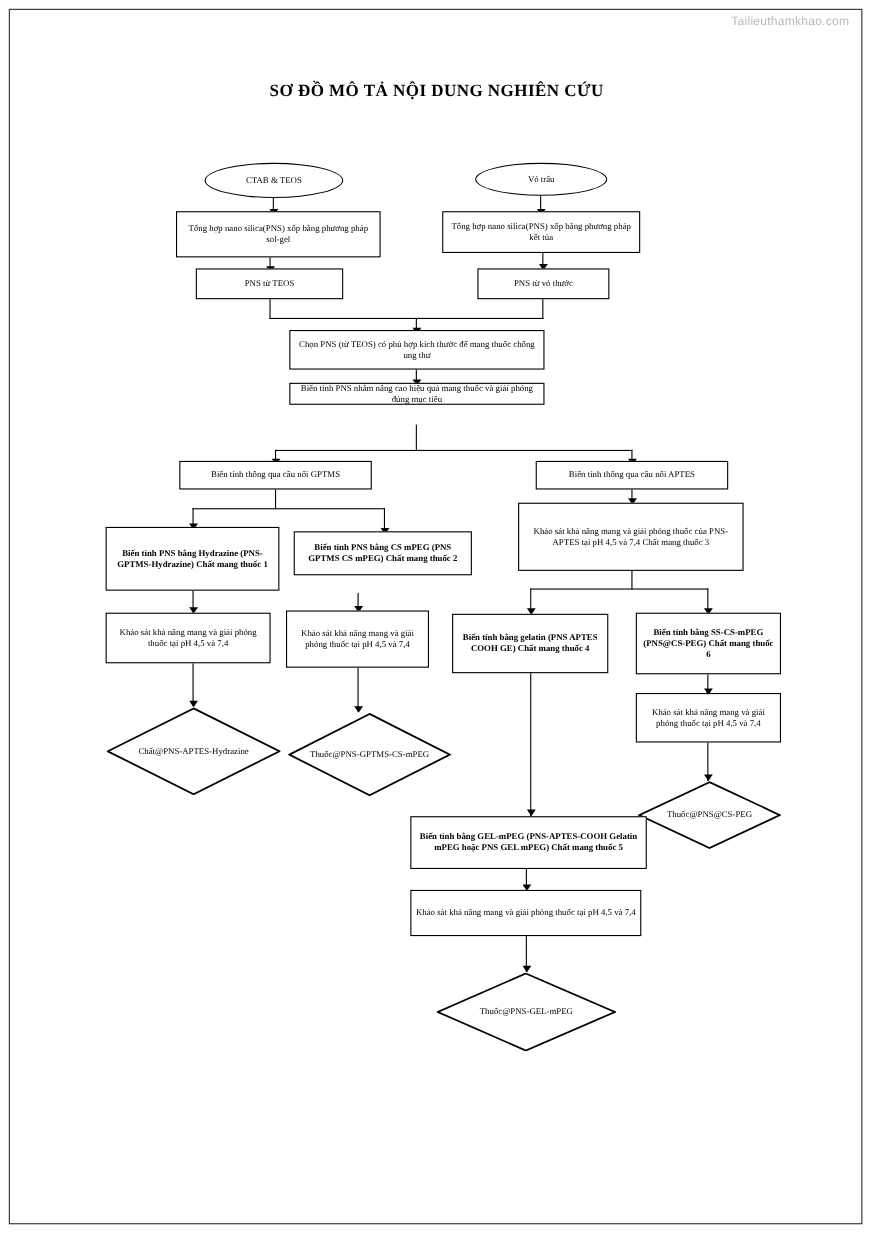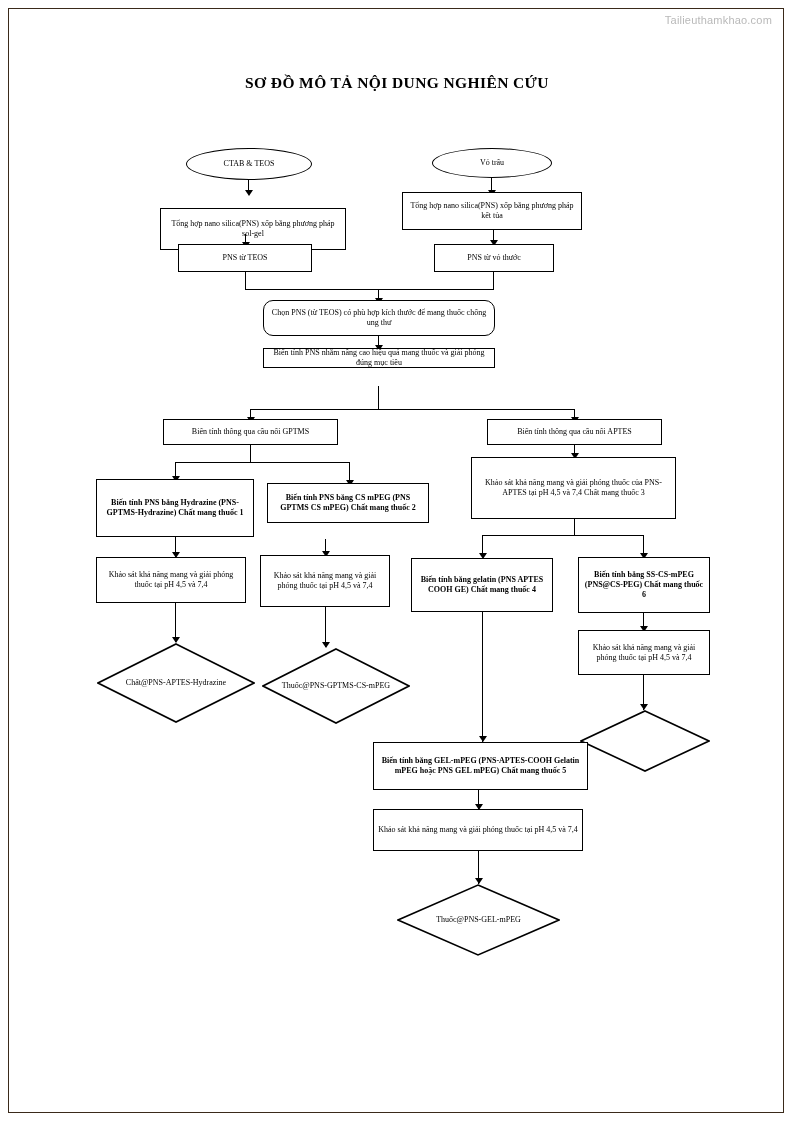--- a/index.html
+++ b/index.html
@@ -117,21 +117,21 @@
 </div>
 <div class="node ellipse" style="left:432px; top:148px; width:120px; height:30px;">
   <span>Vỏ trấu</span>
 </div>
 
 <div class="ln v" style="left:248px; top:180px; height:12px;"></div>
 <div class="arrow" style="left:245px; top:190px;"></div>
 <div class="ln v" style="left:491px; top:178px; height:14px;"></div>
 <div class="arrow" style="left:488px; top:190px;"></div>
 
-<div class="node rect thick" style="left:160px; top:208px; width:186px; height:42px;">
+<div class="node rect thick" style="left:160px; top:192px; width:186px; height:42px;">
   <span>Tổng hợp nano silica(PNS) xốp bằng phương pháp sol-gel</span>
 </div>
 <div class="node rect thick" style="left:402px; top:192px; width:180px; height:38px;">
   <span>Tổng hợp nano silica(PNS) xốp bằng phương pháp kết tủa</span>
 </div>
 
 <div class="ln v" style="left:245px; top:234px; height:10px;"></div>
 <div class="arrow" style="left:242px; top:242px;"></div>
 <div class="ln v" style="left:493px; top:230px; height:12px;"></div>
 <div class="arrow" style="left:490px; top:240px;"></div>
@@ -142,21 +142,21 @@
 <div class="node rect thick" style="left:434px; top:244px; width:120px; height:28px;">
   <span>PNS từ vỏ thước</span>
 </div>
 
 <div class="ln v" style="left:245px; top:272px; height:18px;"></div>
 <div class="ln v" style="left:493px; top:272px; height:18px;"></div>
 <div class="ln h" style="left:245px; top:289px; width:249px;"></div>
 <div class="ln v" style="left:378px; top:289px; height:11px;"></div>
 <div class="arrow" style="left:375px; top:298px;"></div>
 
-<div class="node rect thick" style="left:263px; top:300px; width:232px; height:36px;border-radius:10px;">
+<div class="node rect thick" style="left:263px; top:300px; width:232px; height:36px;">
   <span>Chọn PNS (từ TEOS) có phù hợp kích thước để mang thuốc chống ung thư</span>
 </div>
 <div class="ln v" style="left:378px; top:336px; height:12px;"></div>
 <div class="arrow" style="left:375px; top:345px;"></div>
 
 <div class="node rect thick" style="left:263px; top:348px; width:232px; height:20px;">
   <span>Biến tính PNS nhằm nâng cao hiệu quả mang thuốc và giải phóng đúng mục tiêu</span>
 </div>
 
 <div class="ln v" style="left:378px; top:386px; height:24px;"></div>
@@ -246,20 +246,21 @@
   <svg class="dshape" viewBox="0 0 148 76" preserveAspectRatio="none">
     <polygon points="74,1 147,38 74,75 1,38" fill="#ffffff" stroke="#000000" stroke-width="1.6"></polygon>
   </svg>
   <div class="dlabel">Thuốc@PNS-GPTMS-CS-mPEG</div>
 </div>
 
 <div class="diamond" style="left:580px; top:710px; width:130px; height:62px;">
   <svg class="dshape" viewBox="0 0 130 62" preserveAspectRatio="none">
     <polygon points="65,1 129,31 65,61 1,31" fill="#ffffff" stroke="#000000" stroke-width="1.6"></polygon>
   </svg>
+  <div class="dlabel">Thuốc@PNS@CS-PEG</div>
 </div>
 
 <div class="ln v" style="left:482px; top:612px; height:130px;"></div>
 <div class="arrow" style="left:479px; top:736px;"></div>
 
 <div class="node rect thick bold" style="left:373px; top:742px; width:215px; height:48px;">
   <span>Biến tính bằng GEL-mPEG (PNS-APTES-COOH Gelatin mPEG hoặc PNS GEL mPEG) Chất mang thuốc 5</span>
 </div>
 <div class="ln v" style="left:478px; top:790px; height:19px;"></div>
 <div class="arrow" style="left:475px; top:804px;"></div>

